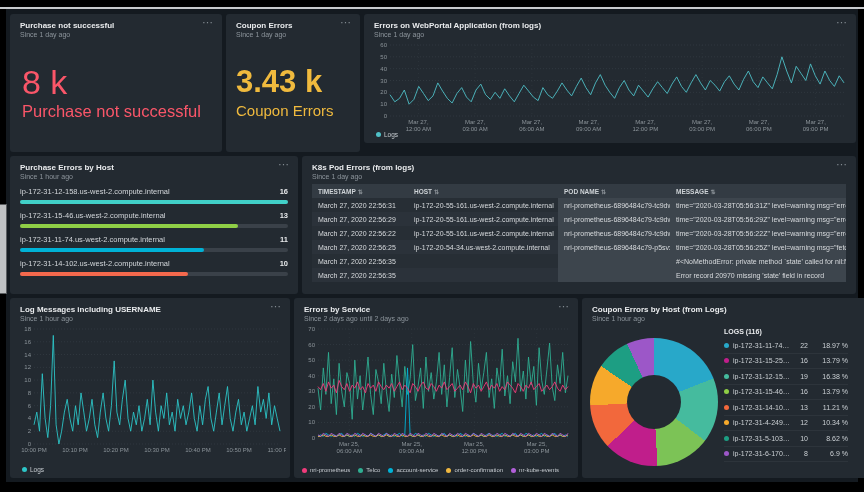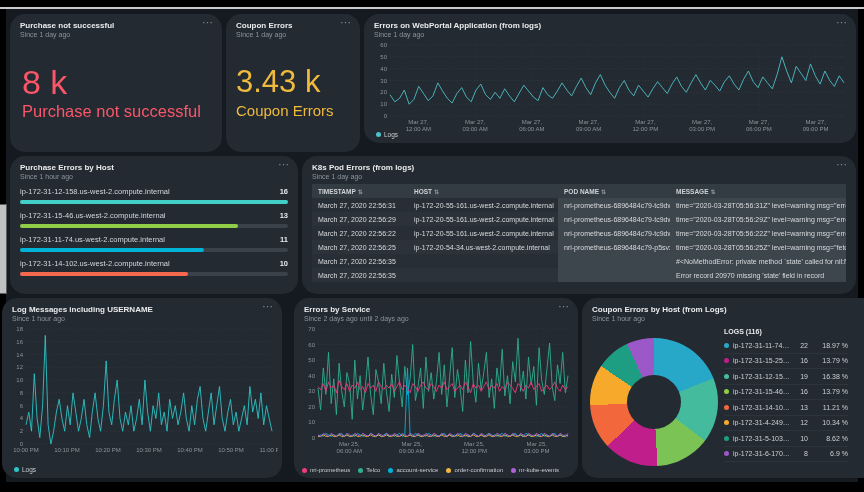--- a/index.html
+++ b/index.html
@@ -4,21 +4,21 @@
 <style>
   html,body{margin:0;padding:0;}
   body{
     width:864px;height:492px;position:relative;background:#000;
     font-family:"Liberation Sans", sans-serif; overflow:hidden;
     -webkit-font-smoothing:antialiased;
   }
   .dash-bg{position:absolute;left:6px;top:9px;width:852px;height:473px;background:#141a20;}
   .top-edge{position:absolute;left:0;top:7px;width:864px;height:2px;background:#c9cbce;}
   .left-tab{position:absolute;left:0;top:204px;width:6px;height:88px;background:#bfc1c3;border:1px solid #5a5d60;border-left:none;}
-  .panel{position:absolute;background:#232a31;border-radius:15px;overflow:hidden;}
+  .panel{position:absolute;background:#232a31;border-radius:3px;overflow:hidden;}
   .phead{padding:7px 10px 0 10px;position:relative;}
   .ptitle{font-size:8px;font-weight:bold;color:#e9ebed;line-height:9px;}
   .psub{font-size:7px;color:#8d959c;margin-top:1px;}
   .pmenu{position:absolute;top:3px;right:8px;color:#828a91;font-size:11px;letter-spacing:1px;cursor:pointer;line-height:11px;}
   
   .bb-value{font-size:34px;margin:26px 0 2px 12px;line-height:36px;}
   .bb-value.small{font-size:31px;margin-left:10px;}
   .bb-label{font-size:16.5px;margin-left:12px;line-height:18px;}
   .bb-label.small{font-size:15px;margin-left:10px;}
   
@@ -65,21 +65,21 @@
   <div class="bb-value" style="color:#fa5669;">8 k</div>
   <div class="bb-label" style="color:#fa5669;">Purchase not successful</div>
 </div>
 
 <div class="panel" style="left:226px;top:14px;width:134px;height:138px;">
   <div class="phead">
     <div class="ptitle">Coupon Errors</div>
     <div class="psub">Since 1 day ago</div>
     <div class="pmenu">⋯</div>
   </div>
-  <div class="bb-value small" style="color:#f0ba3e;">3.43 k</div>
+  <div class="bb-value small" style="color:#f0ba3e;font-weight:bold;">3.43 k</div>
   <div class="bb-label small" style="color:#f0ba3e;">Coupon Errors</div>
 </div>
 
 <div class="panel" style="left:364px;top:14px;width:492px;height:129px;">
   <div class="phead">
     <div class="ptitle">Errors on WebPortal Application (from logs)</div>
     <div class="psub">Since 1 day ago</div>
     <div class="pmenu">⋯</div>
   </div>
   <svg class="chart-svg" id="chart-webportal" style="left:6px;top:26px;width:480px;height:96px;">
@@ -232,21 +232,21 @@
         <tr class="even">
           <td>March 27, 2020 22:56:35</td>
           <td></td>
           <td class="hl"></td>
           <td class="hl">Error record 20970 missing 'state' field in record</td>
         </tr>
       </tbody>
   </table>
 </div>
 
-<div class="panel" style="left:2px;top:298px;width:280px;height:180px;">
+<div class="panel" style="left:10px;top:298px;width:280px;height:180px;">
   <div class="phead">
     <div class="ptitle">Log Messages including USERNAME</div>
     <div class="psub">Since 1 hour ago</div>
     <div class="pmenu">⋯</div>
   </div>
   <svg class="chart-svg" id="chart-logmsg" style="left:4px;top:26px;width:272px;height:134px;">
       <line x1="20" y1="120" x2="266" y2="120" stroke="#39414a" stroke-width="0.6" stroke-dasharray="1,2"></line>
       <text x="17" y="122" text-anchor="end" font-size="6" fill="#8b9399">0</text>
       <line x1="20" y1="107.22222222222221" x2="266" y2="107.22222222222221" stroke="#39414a" stroke-width="0.6" stroke-dasharray="1,2"></line>
       <text x="17" y="109.22222222222221" text-anchor="end" font-size="6" fill="#8b9399">2</text>

